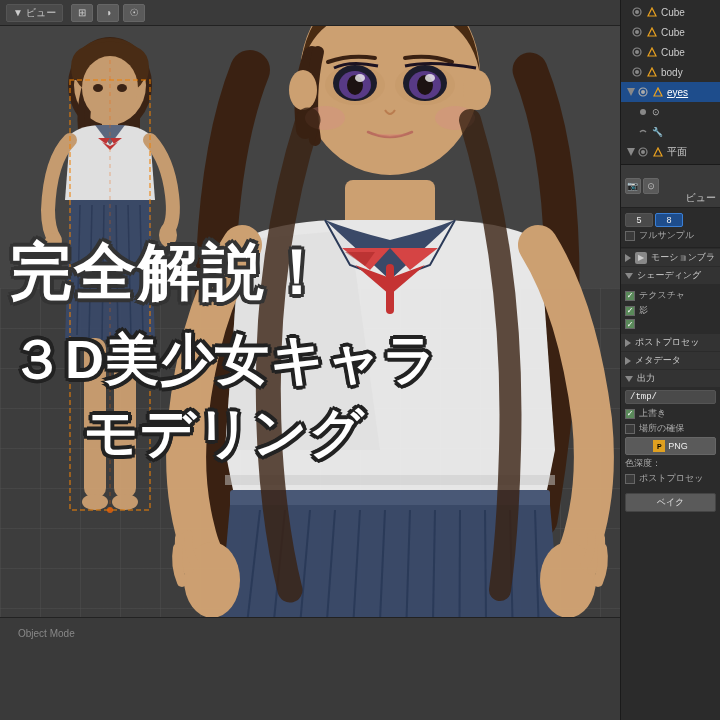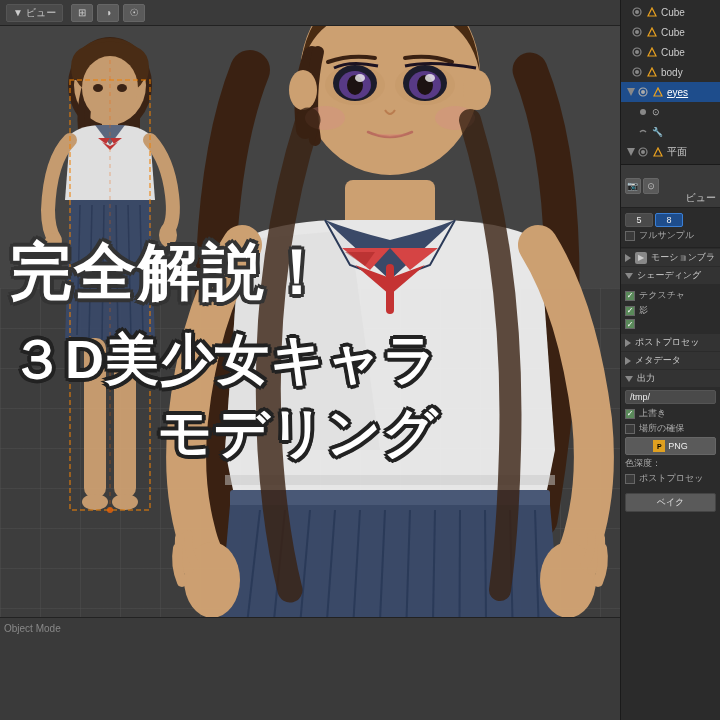--- a/index.html
+++ b/index.html
@@ -105,21 +105,21 @@
         -3px -3px 0 #222,
         3px -3px 0 #222,
         -3px 3px 0 #222,
         3px 3px 0 #222,
         -4px 0 0 #222,
         4px 0 0 #222,
         0 -4px 0 #222,
         0 4px 0 #222;
       letter-spacing: 1px;
       display: block;
-      text-align: right;
+      text-align: center;
     }
 
     
     #right-panel {
       position: absolute;
       right: 0;
       top: 0;
       width: 100px;
       height: 720px;
       background: #2b2b2b;
@@ -364,22 +364,22 @@
     
     #footer {
       position: absolute;
       bottom: 0;
       left: 0;
       width: 620px;
       height: 22px;
       background: #3a3a3a;
       border-top: 1px solid #222;
       display: flex;
-      align-items: center;
-      padding: 0 4px;
+      align-items: flex-end;
+      padding: 0 18px;
       font-size: 10px;
       color: #aaa;
     }
 
   </style>
 </head>
 <body>
 
 <div id="app">
 
@@ -746,21 +746,21 @@
           <div class="arrow-right"></div>
           <span style="font-size:9px;color:#ccc;">メタデータ</span>
         </div>
 
         <div class="section-header">
           <div class="arrow-down"></div>
           <span style="font-size:9px;color:#ccc;">出力</span>
         </div>
         <div class="section-content">
 
-          <div class="input-field" style="margin-bottom:3px;cursor:text;">/tmp/</div>
+          <div class="input-field" style="margin-bottom:3px;cursor:text;font-family:Liberation Mono, monospace;">/tmp/</div>
 
           <div class="prop-row">
             <div class="checkbox checked">✓</div>
             <span class="prop-label">上書き</span>
           </div>
 
           <div class="prop-row">
             <div class="checkbox"></div>
             <span class="prop-label">場所の確保</span>
           </div>

